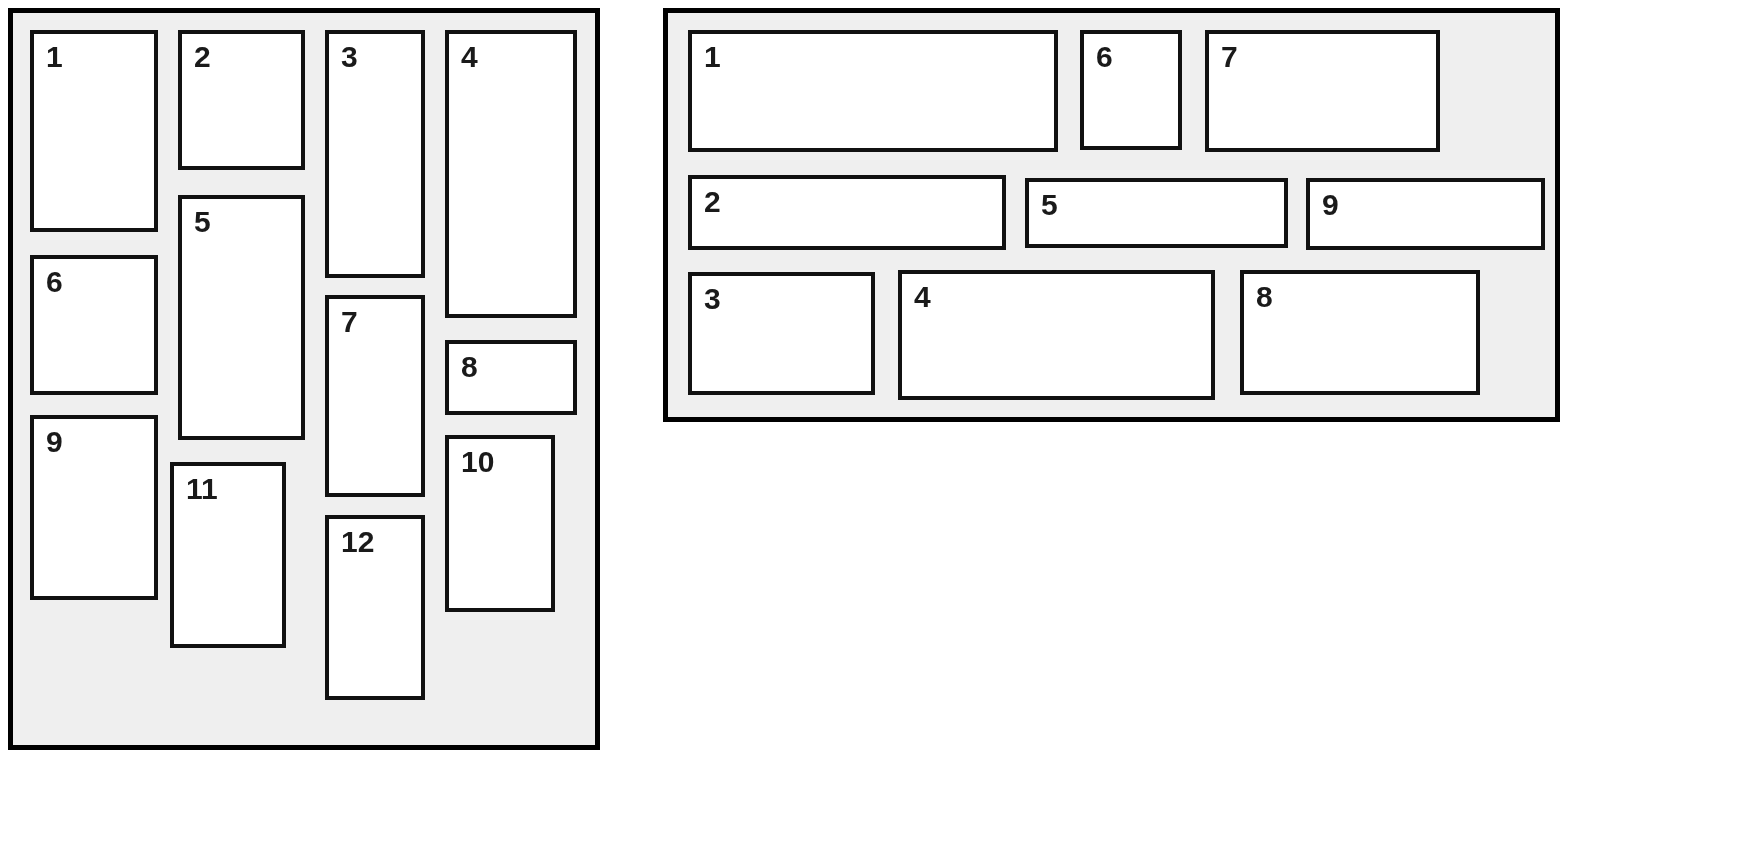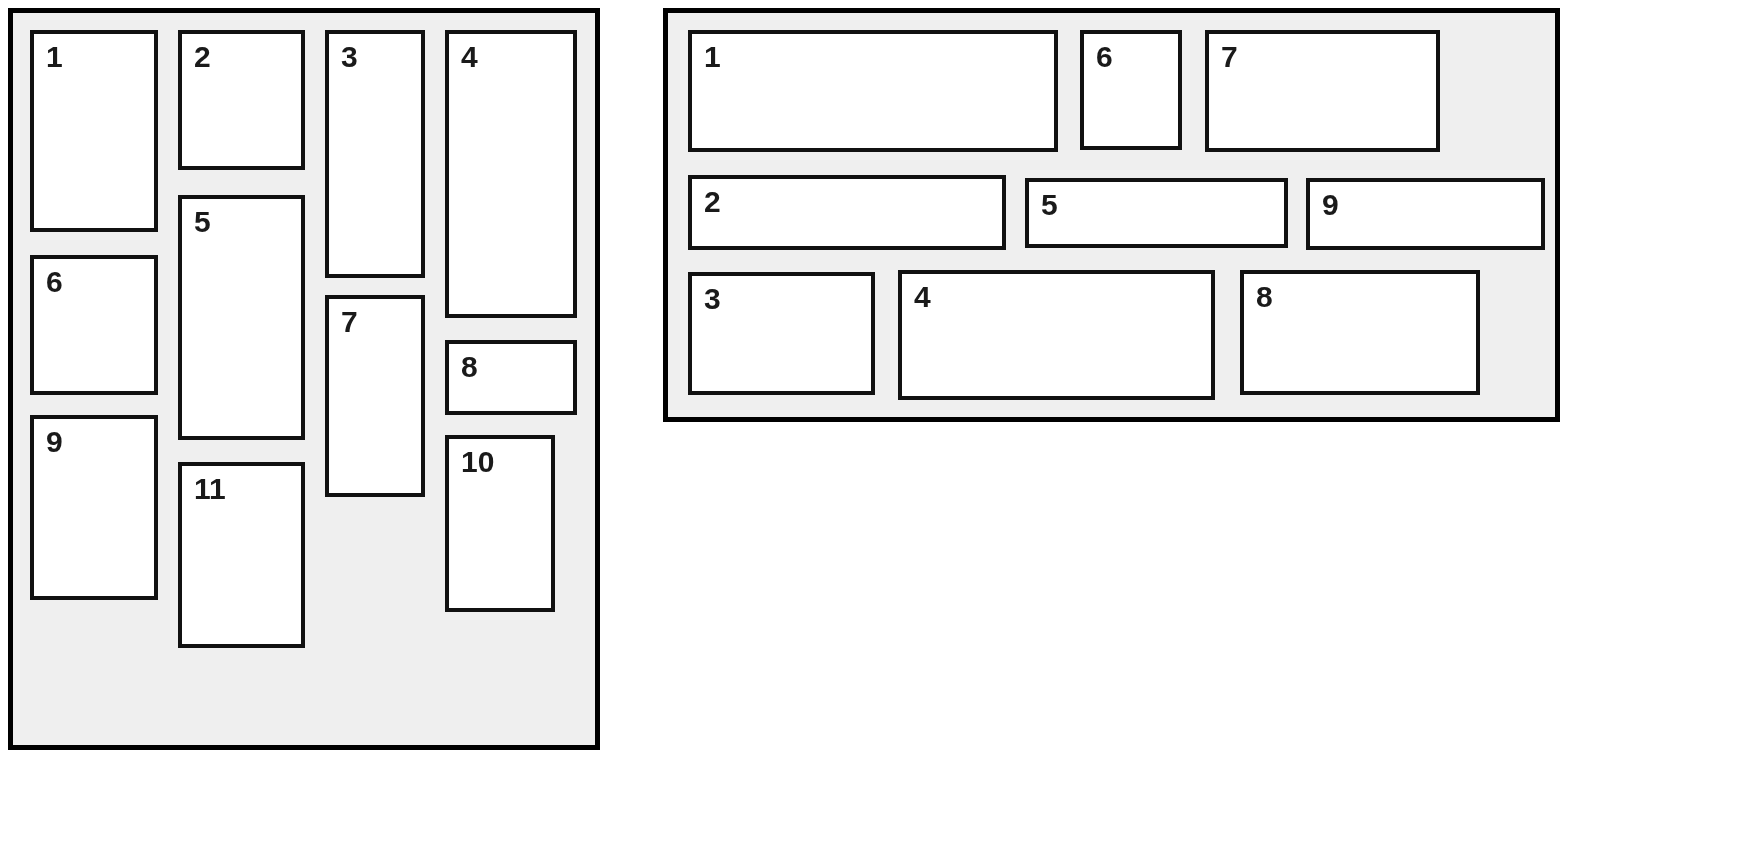--- a/index.html
+++ b/index.html
@@ -64,22 +64,25 @@
       </div>
       <div class="box" style="left: 432px; top: 327px; width: 132px; height: 75px;">
         <span class="box-label">8</span>
       </div>
       <div class="box" style="left: 17px; top: 402px; width: 128px; height: 185px;">
         <span class="box-label">9</span>
       </div>
       <div class="box" style="left: 432px; top: 422px; width: 110px; height: 177px;">
         <span class="box-label">10</span>
       </div>
-      <div class="box" style="left: 165px; top: 449px; width: 127px; height: 186px;">
+      <div class="box" style="left: 157px; top: 449px; width: 116px; height: 186px;">
         <span class="box-label">11</span>
+      </div>
+      <div class="box" style="left: 312px; top: 502px; width: 100px; height: 185px;">
+        <span class="box-label">12</span>
       </div>
     </section>
   <section class="panel" id="panel-1" style="left: 663px; top: 8px; width: 897px; height: 414px;">
       <div class="box" style="left: 20px; top: 17px; width: 370px; height: 122px;">
         <span class="box-label">1</span>
       </div>
       <div class="box" style="left: 412px; top: 17px; width: 102px; height: 120px;">
         <span class="box-label">6</span>
       </div>
       <div class="box" style="left: 537px; top: 17px; width: 235px; height: 122px;">

